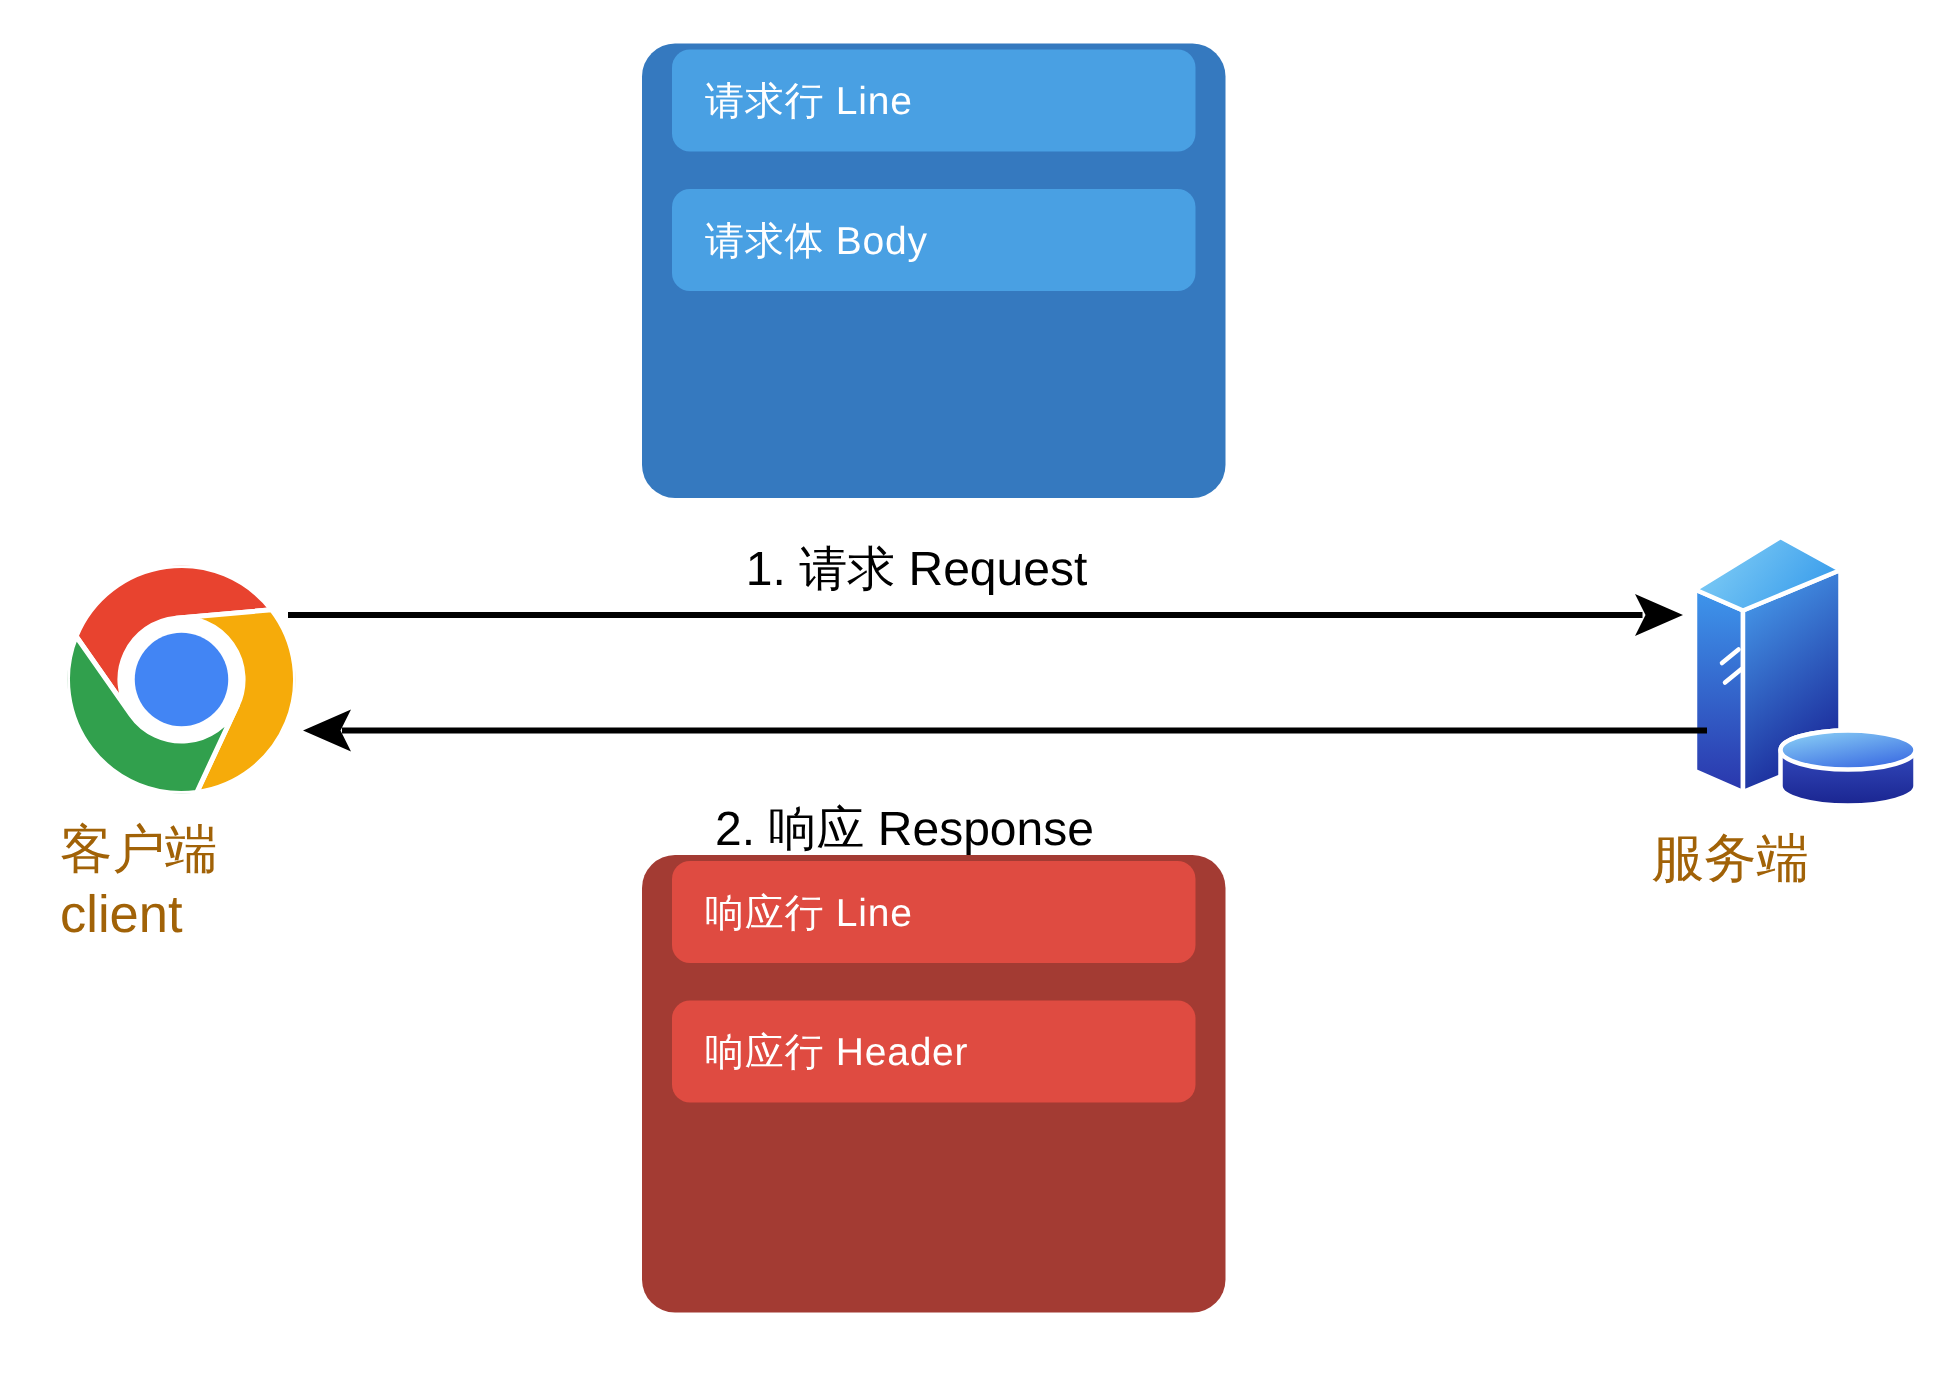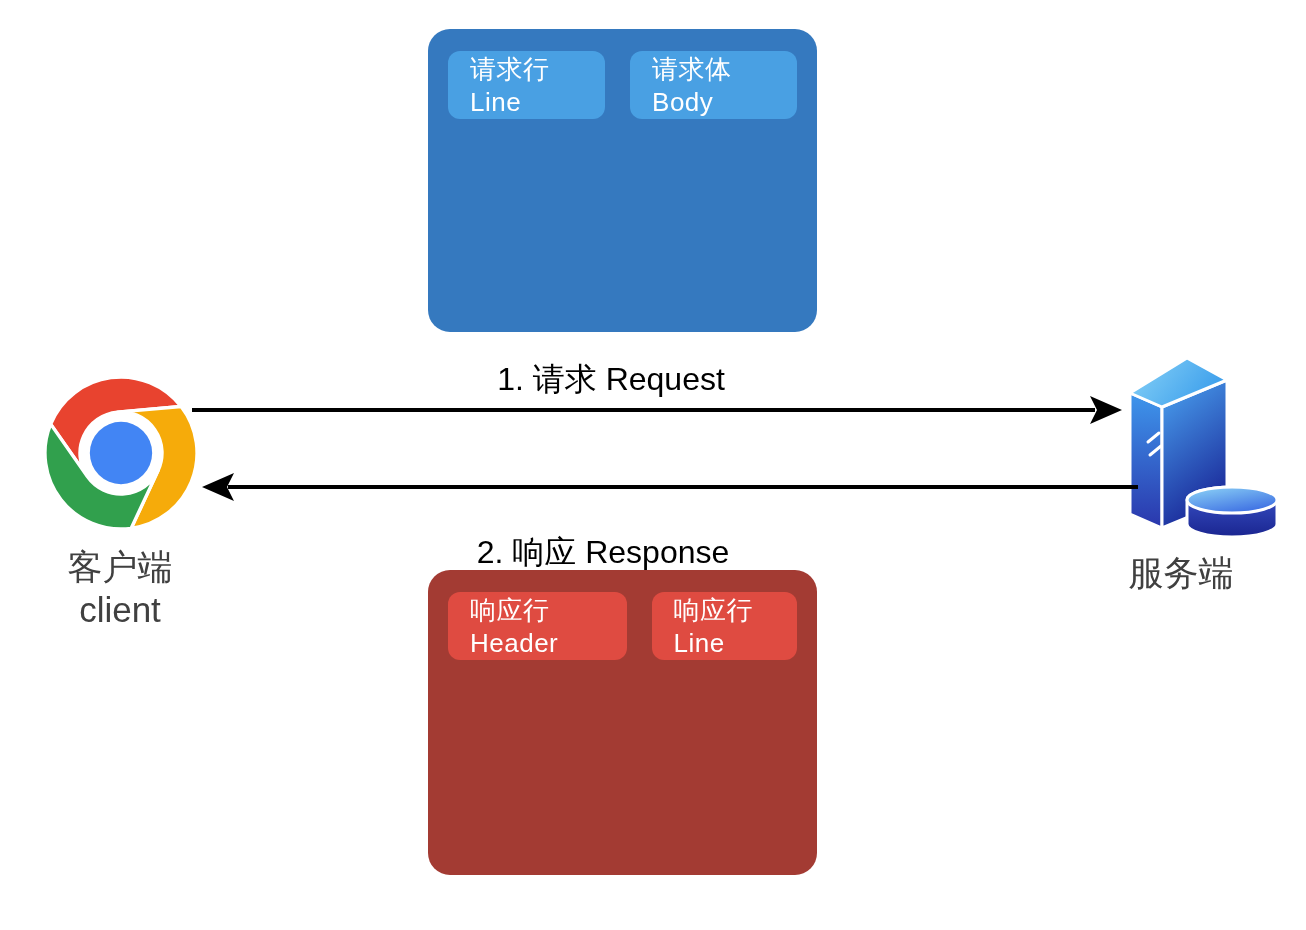--- a/index.html
+++ b/index.html
@@ -6,22 +6,22 @@
   body{
     width:1306px;height:930px;position:relative;overflow:hidden;
     font-family:"Liberation Sans","DejaVu Sans",sans-serif;
     -webkit-font-smoothing:antialiased;
   }
   .abs{position:absolute;}
 
   
   .msg-box{
     border-radius:22px;
-    display:flex;flex-direction:row;
-    padding:22px 20px;gap:25px;box-sizing:border-box;
+    display:flex;flex-direction:column;
+    padding:4px 20px;gap:25px;box-sizing:border-box;
   }
   .msg-box.request{left:428px;top:29px;width:389px;height:303px;background:#3579BF;}
   .msg-box.response{left:428px;top:570px;width:389px;height:305px;background:#A33B33;}
   .msg-row{
     height:68px;border-radius:12px;
     display:flex;align-items:center;
     padding-left:22px;box-sizing:border-box;
     color:#ffffff;font-size:26px;font-weight:500;letter-spacing:0.5px;
   }
   .request .msg-row{background:#49A0E3;}
@@ -30,44 +30,44 @@
   
   .flow-label{
     color:#000000;font-size:32px;line-height:38px;font-weight:500;
     white-space:nowrap;transform:translateX(-50%);
   }
   .flow-label.request-label{left:611px;top:360px;}
   .flow-label.response-label{left:603px;top:533px;}
 
   
   .endpoint-caption{
-    width:160px;text-align:center;color:#404040;
+    width:160px;color:#a16207;
     font-size:35px;line-height:43px;font-weight:500;white-space:nowrap;
   }
   .endpoint-caption.client{left:40px;top:545px;}
   .endpoint-caption.server{left:1101px;top:551px;}
 </style>
 </head>
 <body>
 
 <div class="abs msg-box request">
   <div class="msg-row">
     <span>请求行 Line</span>
   </div>
   <div class="msg-row">
     <span>请求体 Body</span>
   </div>
 </div>
 
 <div class="abs msg-box response">
   <div class="msg-row">
-    <span>响应行 Header</span>
+    <span>响应行 Line</span>
   </div>
   <div class="msg-row">
-    <span>响应行 Line</span>
+    <span>响应行 Header</span>
   </div>
 </div>
 
 <svg class="abs" style="left:45px;top:377px;" width="152" height="152" viewBox="-50 -50 100 100">
   <g stroke="#ffffff" stroke-width="2.2" stroke-linejoin="round">
     <path d="M -46.26,-18.98 A 50 50 0 0 1 39.57,-30.57 L -2.35,-26.9 A 27 27 0 0 0 -22.12,15.49 Z" fill="#E8432F"></path>
     <path d="M 39.57,-30.57 A 50 50 0 0 1 6.69,49.55 L 24.47,11.41 A 27 27 0 0 0 -2.35,-26.9 Z" fill="#F6AB0A"></path>
     <path d="M 6.69,49.55 A 50 50 0 0 1 -46.26,-18.98 L -22.12,15.49 A 27 27 0 0 0 24.47,11.41 Z" fill="#31A04D"></path>
   </g>
   <circle cx="0" cy="0" r="27" fill="#ffffff"></circle>

